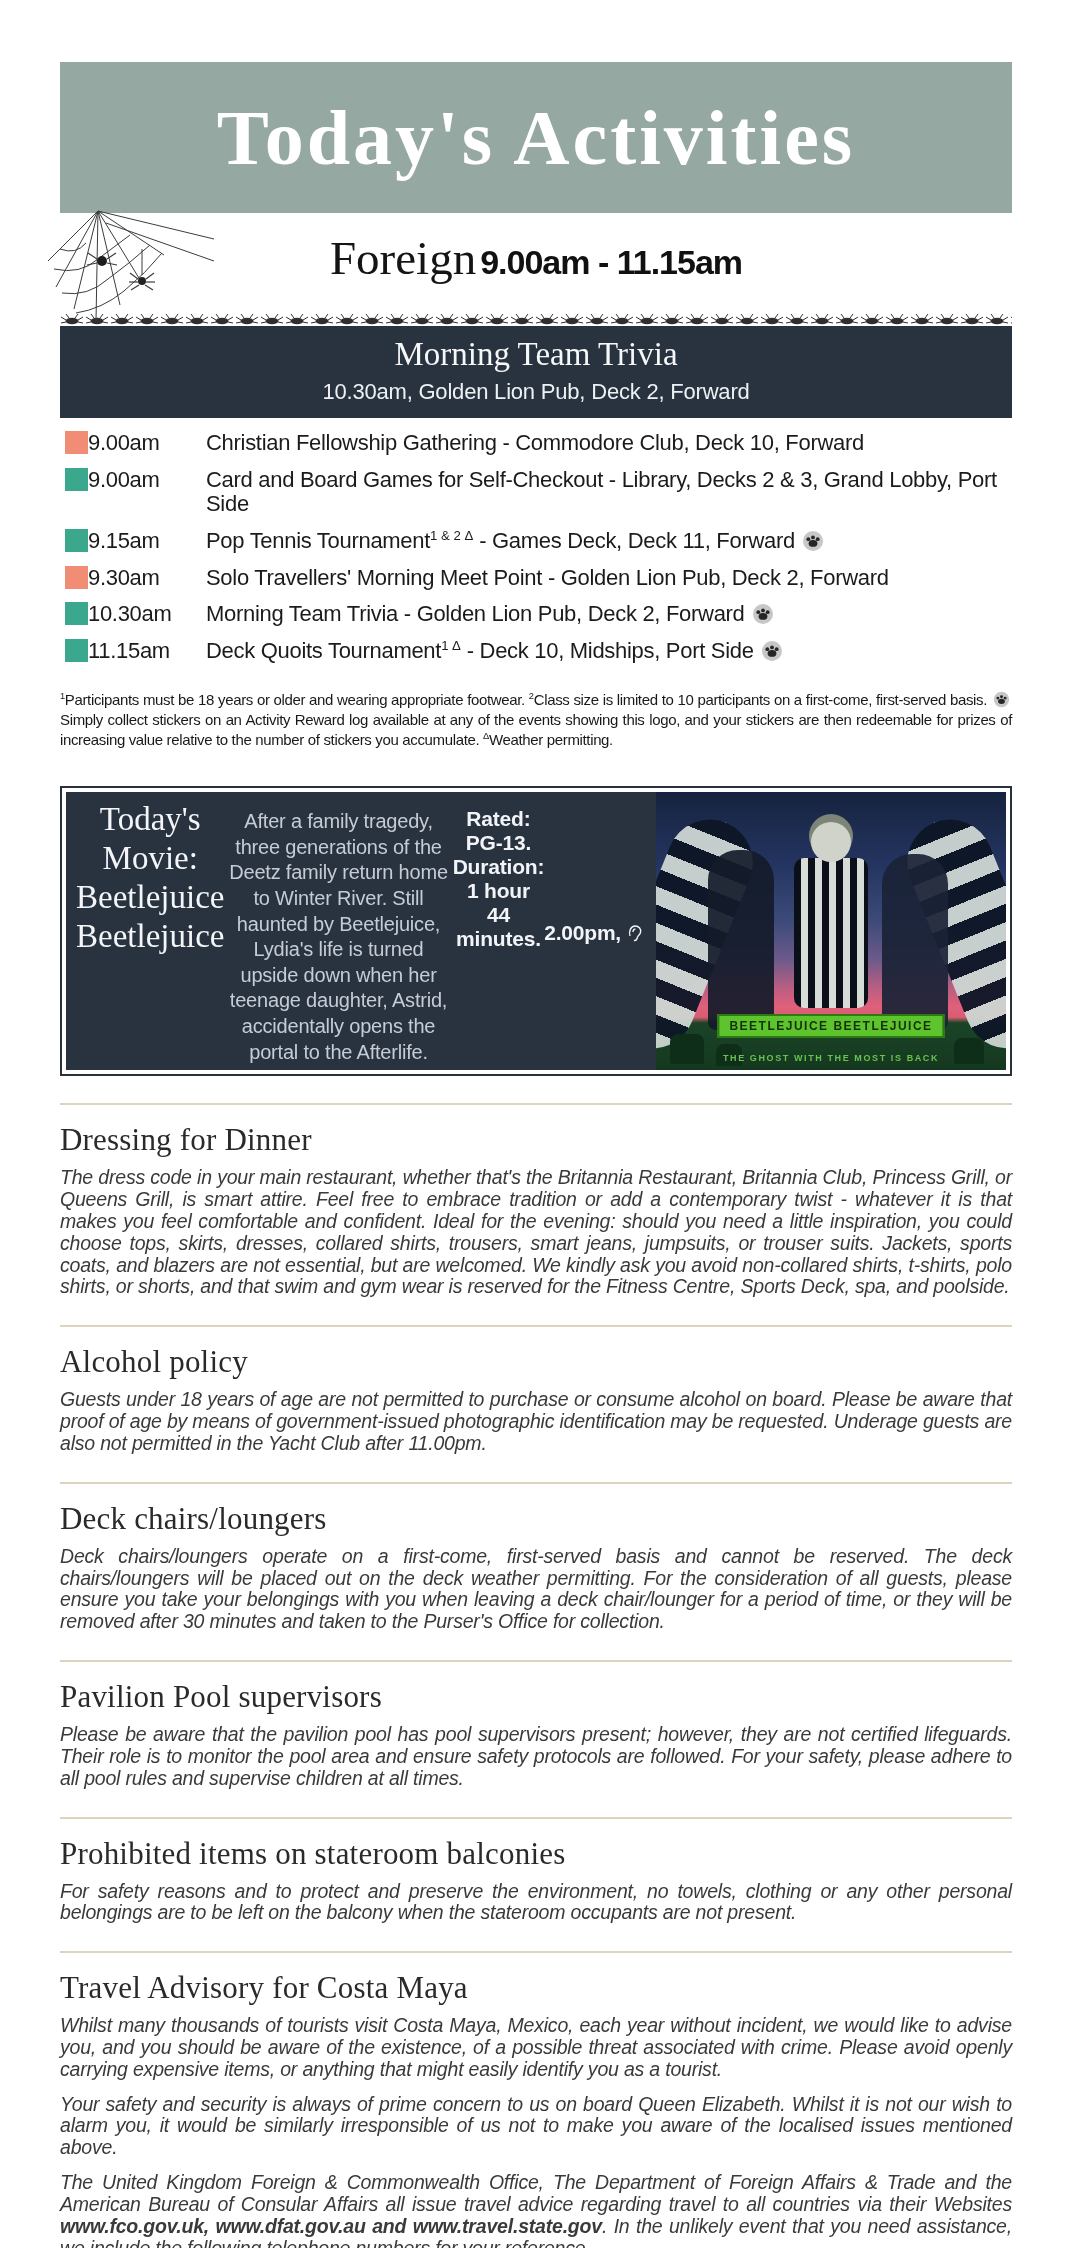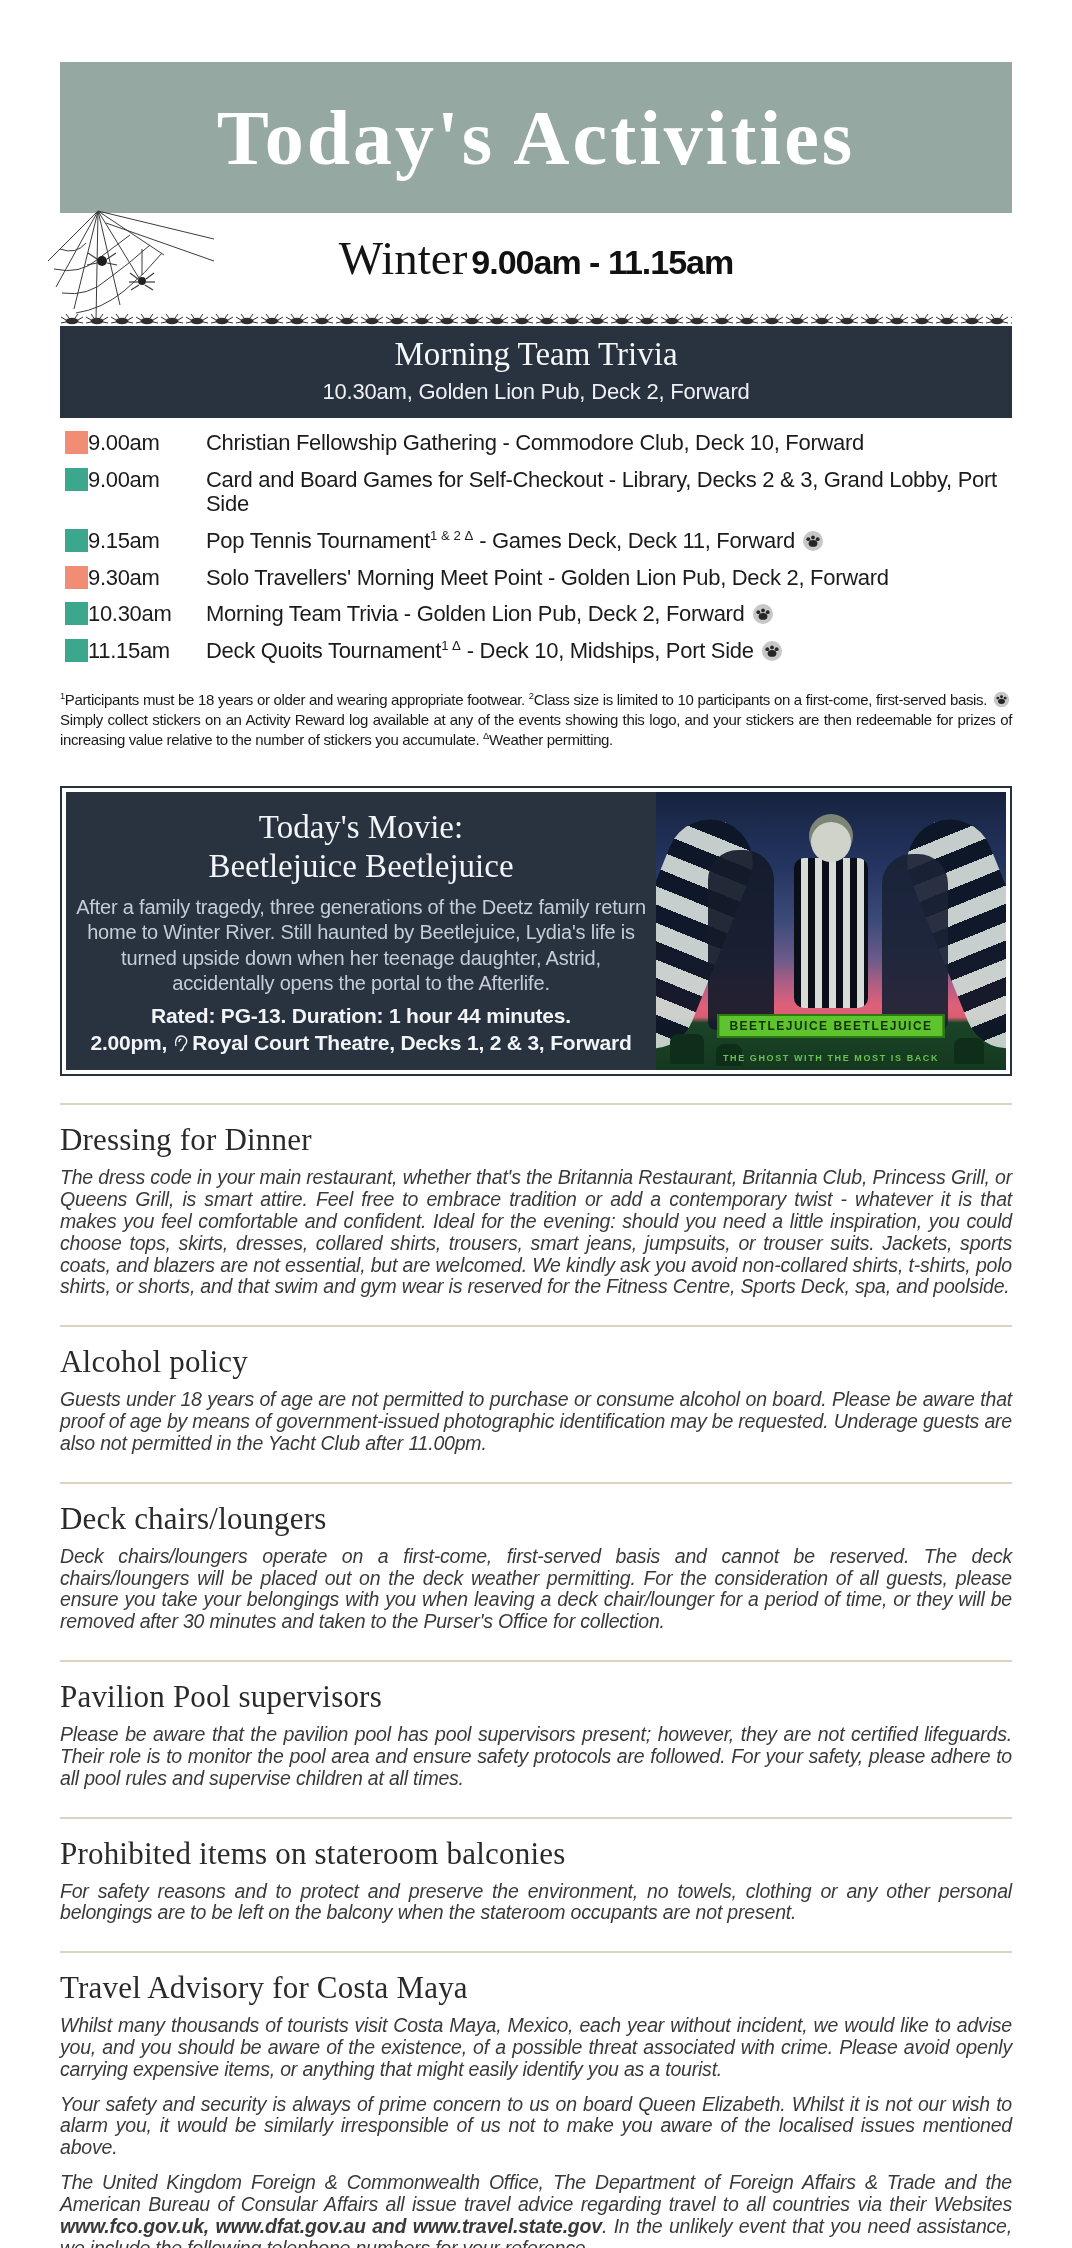--- a/index.html
+++ b/index.html
@@ -40,21 +40,21 @@
 
   
   .footnote{margin-top:26px;font-size:15px;line-height:1.34;text-align:justify;
             color:#191919;letter-spacing:-0.35px;}
   .footnote sup{font-size:62%;}
   .footnote .reward-badge{vertical-align:-3px;margin:0 2px;}
 
   
   .movie-box{margin-top:36px;border:2px solid #27323E;background:#fff;padding:4px;}
   .movie-inner{background:#28333F;display:flex;align-items:stretch;height:278px;}
-  .movie-text{flex:1;display:flex;flex-direction:column;justify-content:center;
+  .movie-text{flex:1;display:flex;justify-content:center;
               text-align:center;padding:8px 10px;color:#fff;}
   .movie-title{font-family:"Liberation Serif","DejaVu Serif",serif;font-size:33px;
                line-height:1.18;color:#f3f5f8;}
   .movie-desc{margin-top:9px;font-size:20px;line-height:1.28;color:#c6ccd6;letter-spacing:-0.2px;}
   .movie-rating{margin-top:7px;font-weight:700;font-size:21px;color:#f2f4f7;letter-spacing:-0.2px;}
   .movie-showtime{margin-top:3px;font-weight:700;font-size:21px;color:#f2f4f7;letter-spacing:-0.2px;
                   display:flex;justify-content:center;align-items:center;}
   .ear-icon{margin:0 3px 0 6px;}
 
   
@@ -130,21 +130,21 @@
             <path d="M99,76 L107,81"></path>
         </g>
         <g stroke-width="1.2">
           <circle cx="56" cy="52" r="5" fill="#1d1d1d" stroke="none"></circle>
           <path d="M51,50 L42,44"></path>
             <path d="M51,54 L41,56"></path>
           <path d="M61,50 L70,44"></path>
             <path d="M61,54 L71,56"></path>
         </g>
       </svg>
-      <span class="morning-title">Winter</span><span class="morning-times">9.00am - 11.15am</span>
+      <span class="morning-title">Foreign</span><span class="morning-times">9.00am - 11.15am</span>
     </div>
 
     <svg class="spider-strip" width="952" height="13">
       <defs>
         <pattern id="spiderpat" width="25" height="13" patternUnits="userSpaceOnUse">
           <ellipse cx="12" cy="8" rx="6.5" ry="3.2" fill="#2e2e2e"></ellipse>
           <path d="M6,7 L1,4 M6,9 L1,10 M18,7 L23,4 M18,9 L23,10 M9,5 L6,1 M15,5 L18,1" stroke="#2e2e2e" stroke-width="1" fill="none"></path>
         </pattern>
       </defs>
       <rect width="952" height="13" fill="url(#spiderpat)"></rect>
@@ -230,21 +230,20 @@
             <div>Beetlejuice Beetlejuice</div>
           </div>
           <div class="movie-desc">After a family tragedy, three generations of the Deetz family return home to Winter River. Still haunted by Beetlejuice, Lydia's life is turned upside down when her teenage daughter, Astrid, accidentally opens the portal to the Afterlife.</div>
           <div class="movie-rating">Rated: PG-13. Duration: 1 hour 44 minutes.</div>
           <div class="movie-showtime">
             <span>2.00pm,</span>
             <svg class="ear-icon" width="16" height="20" viewBox="0 0 16 20" fill="none" stroke="#f2f4f7" stroke-width="1.4">
               <path d="M3,13 C1.5,8 4,3 8,3 C12,3 14.5,6 13.5,9.5 C12.8,12 10.8,12.4 10.3,14.6 C9.9,16.6 8.8,17.8 7,17.5"></path>
               <path d="M6,9 C6,7 7,6 8.4,6.3"></path>
             </svg>
-            <span>Royal Court Theatre, Decks 1, 2 &amp; 3, Forward</span>
           </div>
         </div>
         <div class="poster">
           <div class="worm left"></div>
           <div class="worm right"></div>
           <div class="sil l"></div>
           <div class="sil r"></div>
           <div class="figure-center"></div>
           <div class="figure-head"></div>
           <div class="stone s1"></div>

